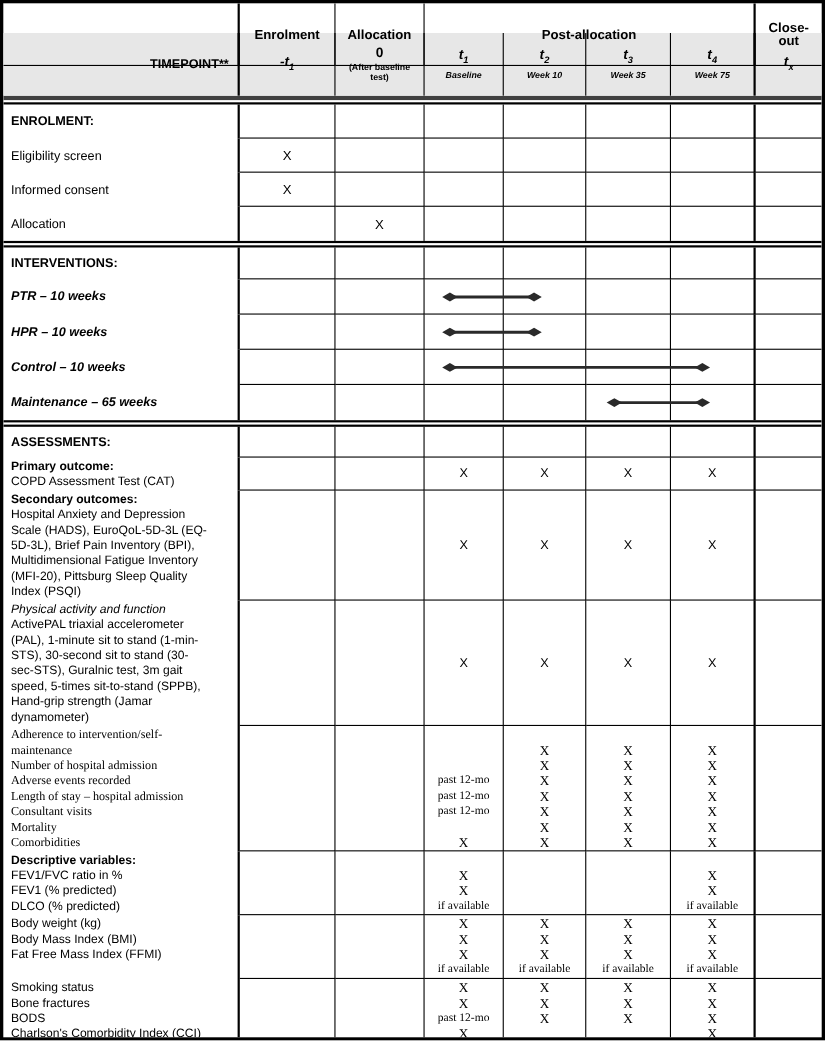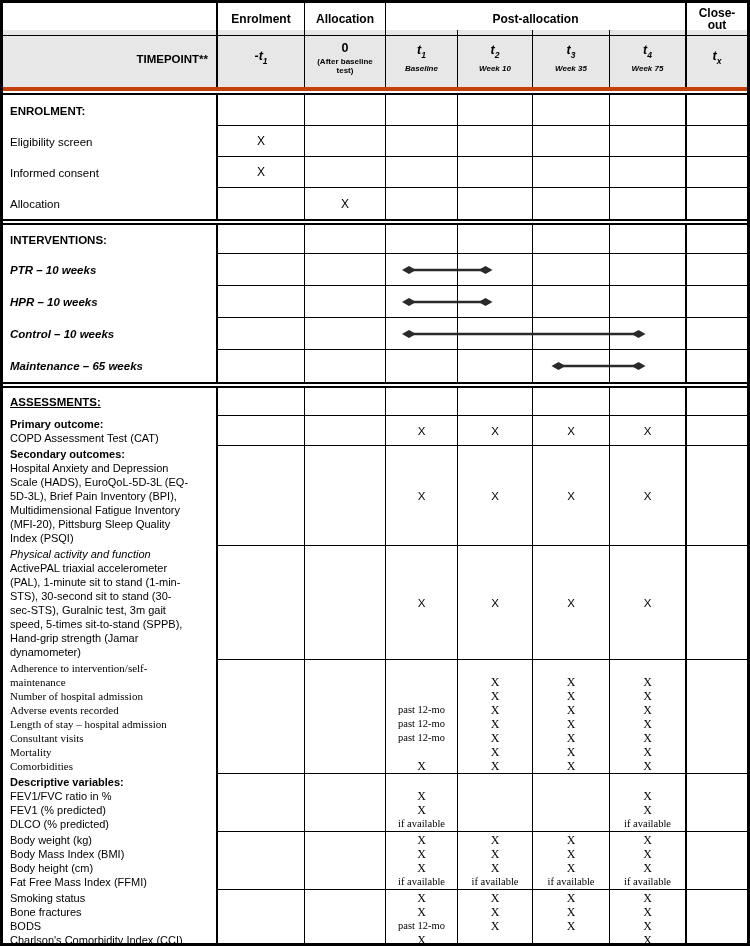--- a/index.html
+++ b/index.html
@@ -2,30 +2,30 @@
 <html><head>
 <meta charset="utf-8">
 <style>
   * { box-sizing: border-box; }
   html,body { margin:0; padding:0; background:#fff; }
   body { font-family:"Liberation Sans", sans-serif; color:#000; width:750px; }
 
   .tbl { width:750px; height:946px; border:3px solid #000; overflow:hidden; background:#fff; }
 
   
-  .hdr { border-bottom:4px solid #c2410c; }
+  .hdr { border-bottom:4px solid #404040; }
   .hrow1 { display:grid; grid-template-columns:215px 87px 81px 301px 1fr; height:27px; }
   .hrow1 .hcell {
     border-right:1px solid #000; border-bottom:1px solid #000;
     display:flex; align-items:center; justify-content:center;
     font-weight:bold; font-size:12px; line-height:12px; text-align:center;
   }
   .hrow1 .hc-label { border-right:2px solid #000; }
   .hrow1 .hc-post  { border-right:2px solid #000; }
-  .hrow1 .hc-close { border-right:none; padding:4px 6px; }
+  .hrow1 .hc-close { border-right:none; padding:16px 6px; }
 
   .hrow2 { display:grid; grid-template-columns:215px 87px 81px 72px 75px 77px 77px 1fr; height:57px; background:#e7e7e7; }
   .hc2-label {
     border-right:2px solid #000; display:flex; align-items:center; justify-content:flex-end;
     padding-right:8px; font-weight:bold; font-size:11.5px;
   }
   .hcell2 { border-right:1px solid #000; display:flex; flex-direction:column; align-items:center; justify-content:center; }
   .hcell2.thick { border-right:2px solid #000; }
   .hcell2.nor   { border-right:none; }
   .tp-main { font-weight:bold; font-style:italic; font-size:12.5px; line-height:13px; }
@@ -214,21 +214,21 @@
             <svg viewBox="0 0 301 32" preserveAspectRatio="none">
               <line x1="168.5" y1="16" x2="256.5" y2="16" stroke="#2a2a2a" stroke-width="2.6"></line>
               <polygon points="165.5,16 172.5,12 179.5,16 172.5,20" fill="#2a2a2a"></polygon>
               <polygon points="245.5,16 252.5,12 259.5,16 252.5,20" fill="#2a2a2a"></polygon>
             </svg>
           </div>
         </div>
       </div>
       <div class="section">
         <div class="sgrid">
-          <div class="slabel title" style="height: 28px; grid-area: 1 / 1; text-decoration: underline;">ASSESSMENTS:</div>
+          <div class="slabel title" style="height: 28px; grid-area: 1 / 1;">ASSESSMENTS:</div>
           <div class="mcell bb" style="grid-area: 1 / 2;"></div>
           <div class="mcell bb" style="grid-area: 1 / 3;"></div>
           <div class="mcell bb" style="grid-area: 1 / 4;"></div>
           <div class="mcell bb" style="grid-area: 1 / 5;"></div>
           <div class="mcell bb" style="grid-area: 1 / 6;"></div>
           <div class="mcell c6 bb" style="grid-area: 1 / 7;"></div>
           <div class="mcell c7 bb" style="grid-area: 1 / 8;"></div>
           <div class="alabel" style="height: 30px; grid-area: 2 / 1;">
             <div class="aline b">Primary outcome:</div>
             <div class="aline">COPD Assessment Test (CAT)</div>
@@ -421,21 +421,20 @@
           </div>
           <div class="acell c7 bb" style="grid-area: 6 / 8;">
             <div class="mline tt"></div>
             <div class="mline tt"></div>
             <div class="mline tt"></div>
             <div class="mline tt"></div>
           </div>
           <div class="alabel" style="height: 58px; grid-area: 7 / 1;">
             <div class="aline">Body weight (kg)</div>
             <div class="aline">Body Mass Index (BMI)</div>
-            <div class="aline">Body height (cm)</div>
             <div class="aline">Fat Free Mass Index (FFMI)</div>
           </div>
           <div class="acell bb" style="grid-area: 7 / 2;">
             <div class="mline tt"></div>
             <div class="mline tt"></div>
             <div class="mline tt"></div>
             <div class="mline tt"></div>
           </div>
           <div class="acell bb" style="grid-area: 7 / 3;">
             <div class="mline tt"></div>

